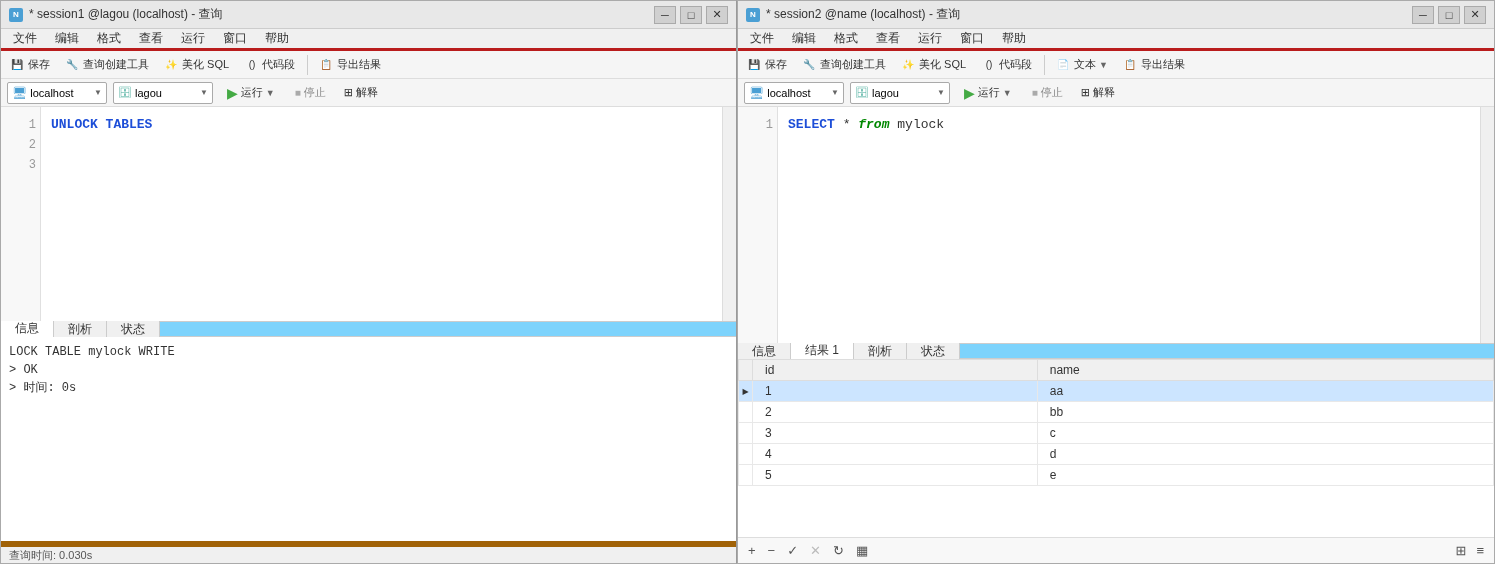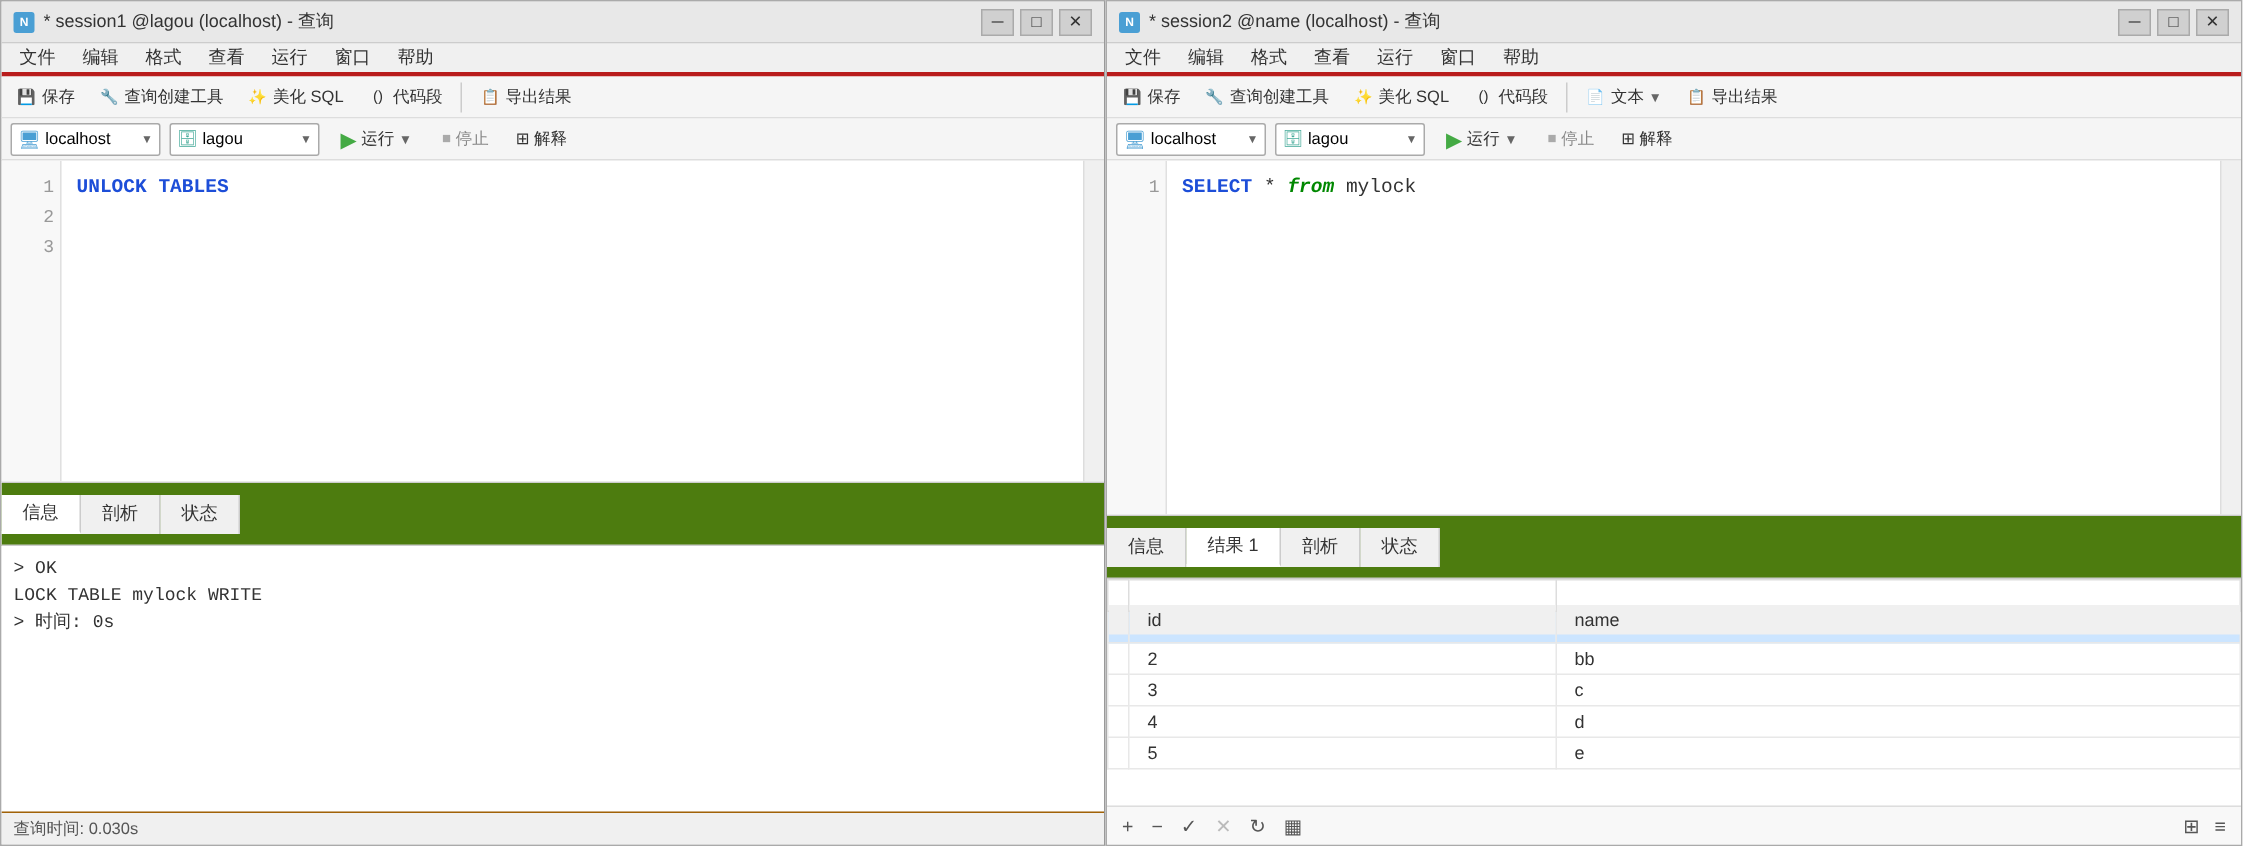--- a/index.html
+++ b/index.html
@@ -232,23 +232,23 @@
       border-top: 1px solid #ccc;
       display: flex;
       flex-direction: column;
       height: 220px;
       flex-shrink: 0;
       background: white;
     }
     .tabs-bar {
       display: flex;
       align-items: center;
-      background: #4d7c0f;
+      background: #7dd3fc;
       border-bottom: 1px solid #ccc;
-      height: 42px;
+      height: 15px;
       flex-shrink: 0;
     }
     .tab {
       padding: 4px 14px;
       font-size: 12px;
       cursor: pointer;
       border-right: 1px solid #ccc;
       color: #333;
       background: #f0f0f0;
       height: 26px;
@@ -286,34 +286,34 @@
       font-size: 12px;
     }
     .result-table th {
       background: #f0f0f0;
       border: 1px solid #ddd;
       padding: 3px 12px;
       text-align: left;
       font-weight: normal;
       color: #333;
       position: sticky;
-      top: 16px;
+      top: 0;
     }
     .result-table td {
       border: 1px solid #e8e8e8;
       padding: 3px 12px;
       color: #333;
     }
     .result-table tr.selected td { background: #cce5ff; }
 
     
     .status-bar {
       height: 22px;
       background: #f0f0f0;
-      border-top: 1px solid #a16207;
+      border-top: 6px solid #a16207;
       display: flex;
       align-items: center;
       padding: 0 8px;
       font-size: 11px;
       color: #555;
       flex-shrink: 0;
     }
 
     
     .table-toolbar {
@@ -446,22 +446,22 @@
     <div class="side-scrollbar"></div>
   </div>
 
   <div class="bottom-panel">
     <div class="tabs-bar">
       <div class="tab active">信息</div>
       <div class="tab">剖析</div>
       <div class="tab">状态</div>
     </div>
     <div class="info-content">
+      <div>LOCK TABLE mylock WRITE</div>
       <div>&gt; OK</div>
-      <div>LOCK TABLE mylock WRITE</div>
       <div>&gt; 时间: 0s</div>
     </div>
   </div>
 
   <div class="status-bar">
     <span>查询时间: 0.030s</span>
   </div>
 </div>
 
 <div class="window-panel window-right">

